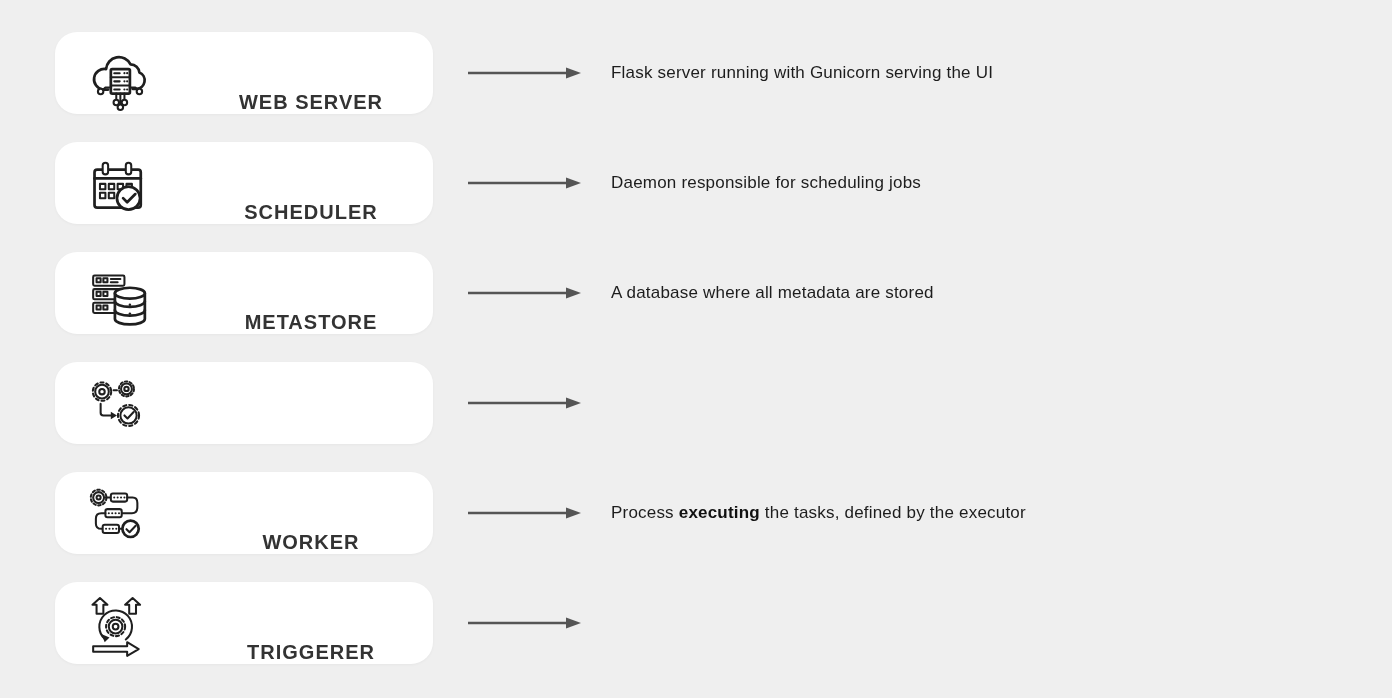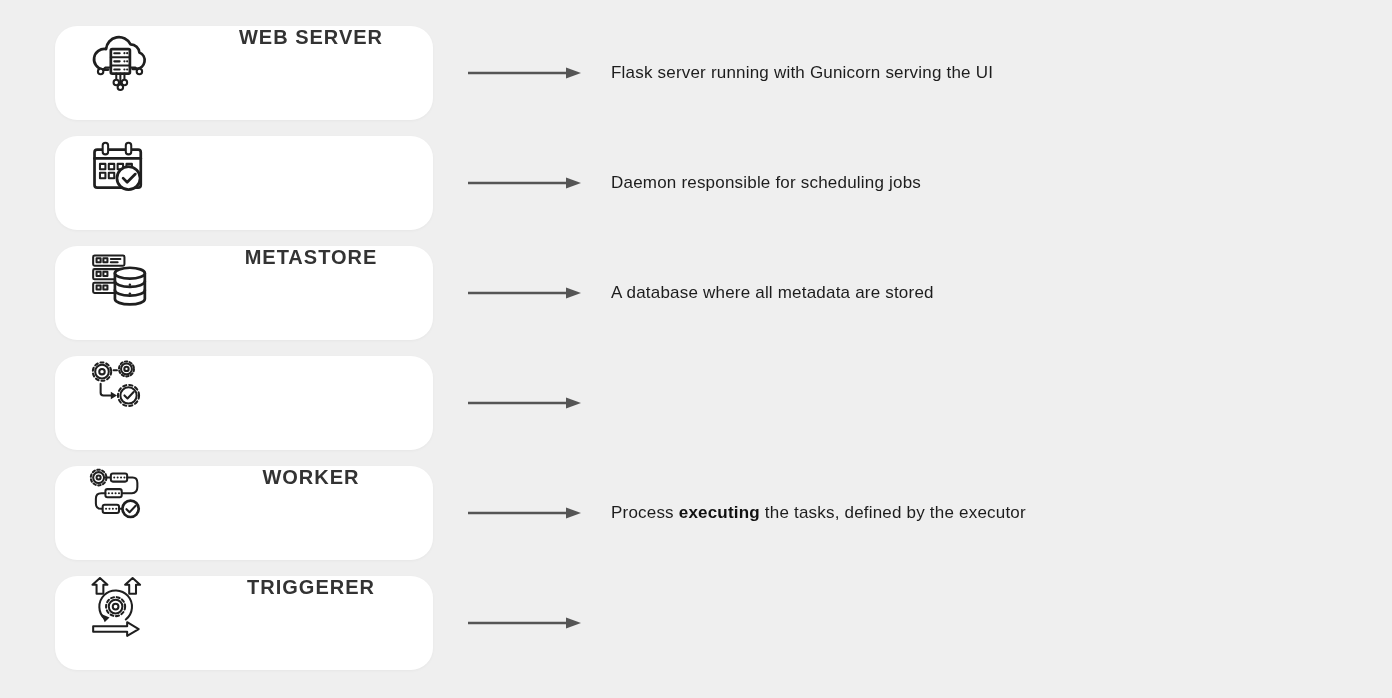--- a/index.html
+++ b/index.html
@@ -18,27 +18,27 @@
     gap: 20px;
   }
   .row {
     display: flex;
     align-items: center;
     height: 90px;
     flex: 0 0 90px;
   }
   .card {
     width: 378px;
-    height: 94px;
+    height: 82px;
     margin-left: 55px;
     background: #ffffff;
     border-radius: 22px;
     box-shadow: 0 1px 3px rgba(0,0,0,0.04);
     display: flex;
-    align-items: flex-start;
+    align-items: flex-end;
     flex: 0 0 auto;
   }
   .icon {
     width: 68px; height: 68px;
     margin-left: 30px;
     flex: 0 0 68px;
     display: flex; align-items: center; justify-content: center;
   }
   .icon svg { width: 68px; height: 68px; display: block; }
   .icon svg * {
@@ -131,20 +131,21 @@
           <rect class="thin" x="22" y="41" width="8" height="8"></rect>
           <rect class="thin" x="35" y="41" width="8" height="8"></rect>
           <rect class="thin" x="48" y="41" width="8" height="8"></rect>
           <rect class="thin" x="61" y="41" width="8" height="8"></rect>
           <rect class="thin" x="22" y="54" width="8" height="8"></rect>
           <rect class="thin" x="35" y="54" width="8" height="8"></rect>
           <circle class="fillw" cx="64" cy="62" r="17"></circle>
           <path d="M56 62 l6 6 l12 -12"></path>
         </svg>
       </span>
+      <span class="card-label">SCHEDULER</span>
     </div>
     <span class="arrow">
       <svg viewBox="0 0 116 16">
           <line x1="1" y1="8" x2="100" y2="8" stroke="#555" stroke-width="2.6"></line>
           <path d="M99 2.5 L114 8 L99 13.5 Z" fill="#555"></path>
         </svg>
     </span>
     <p class="desc"><span>Daemon responsible for scheduling jobs</span></p>
   </div>
 

